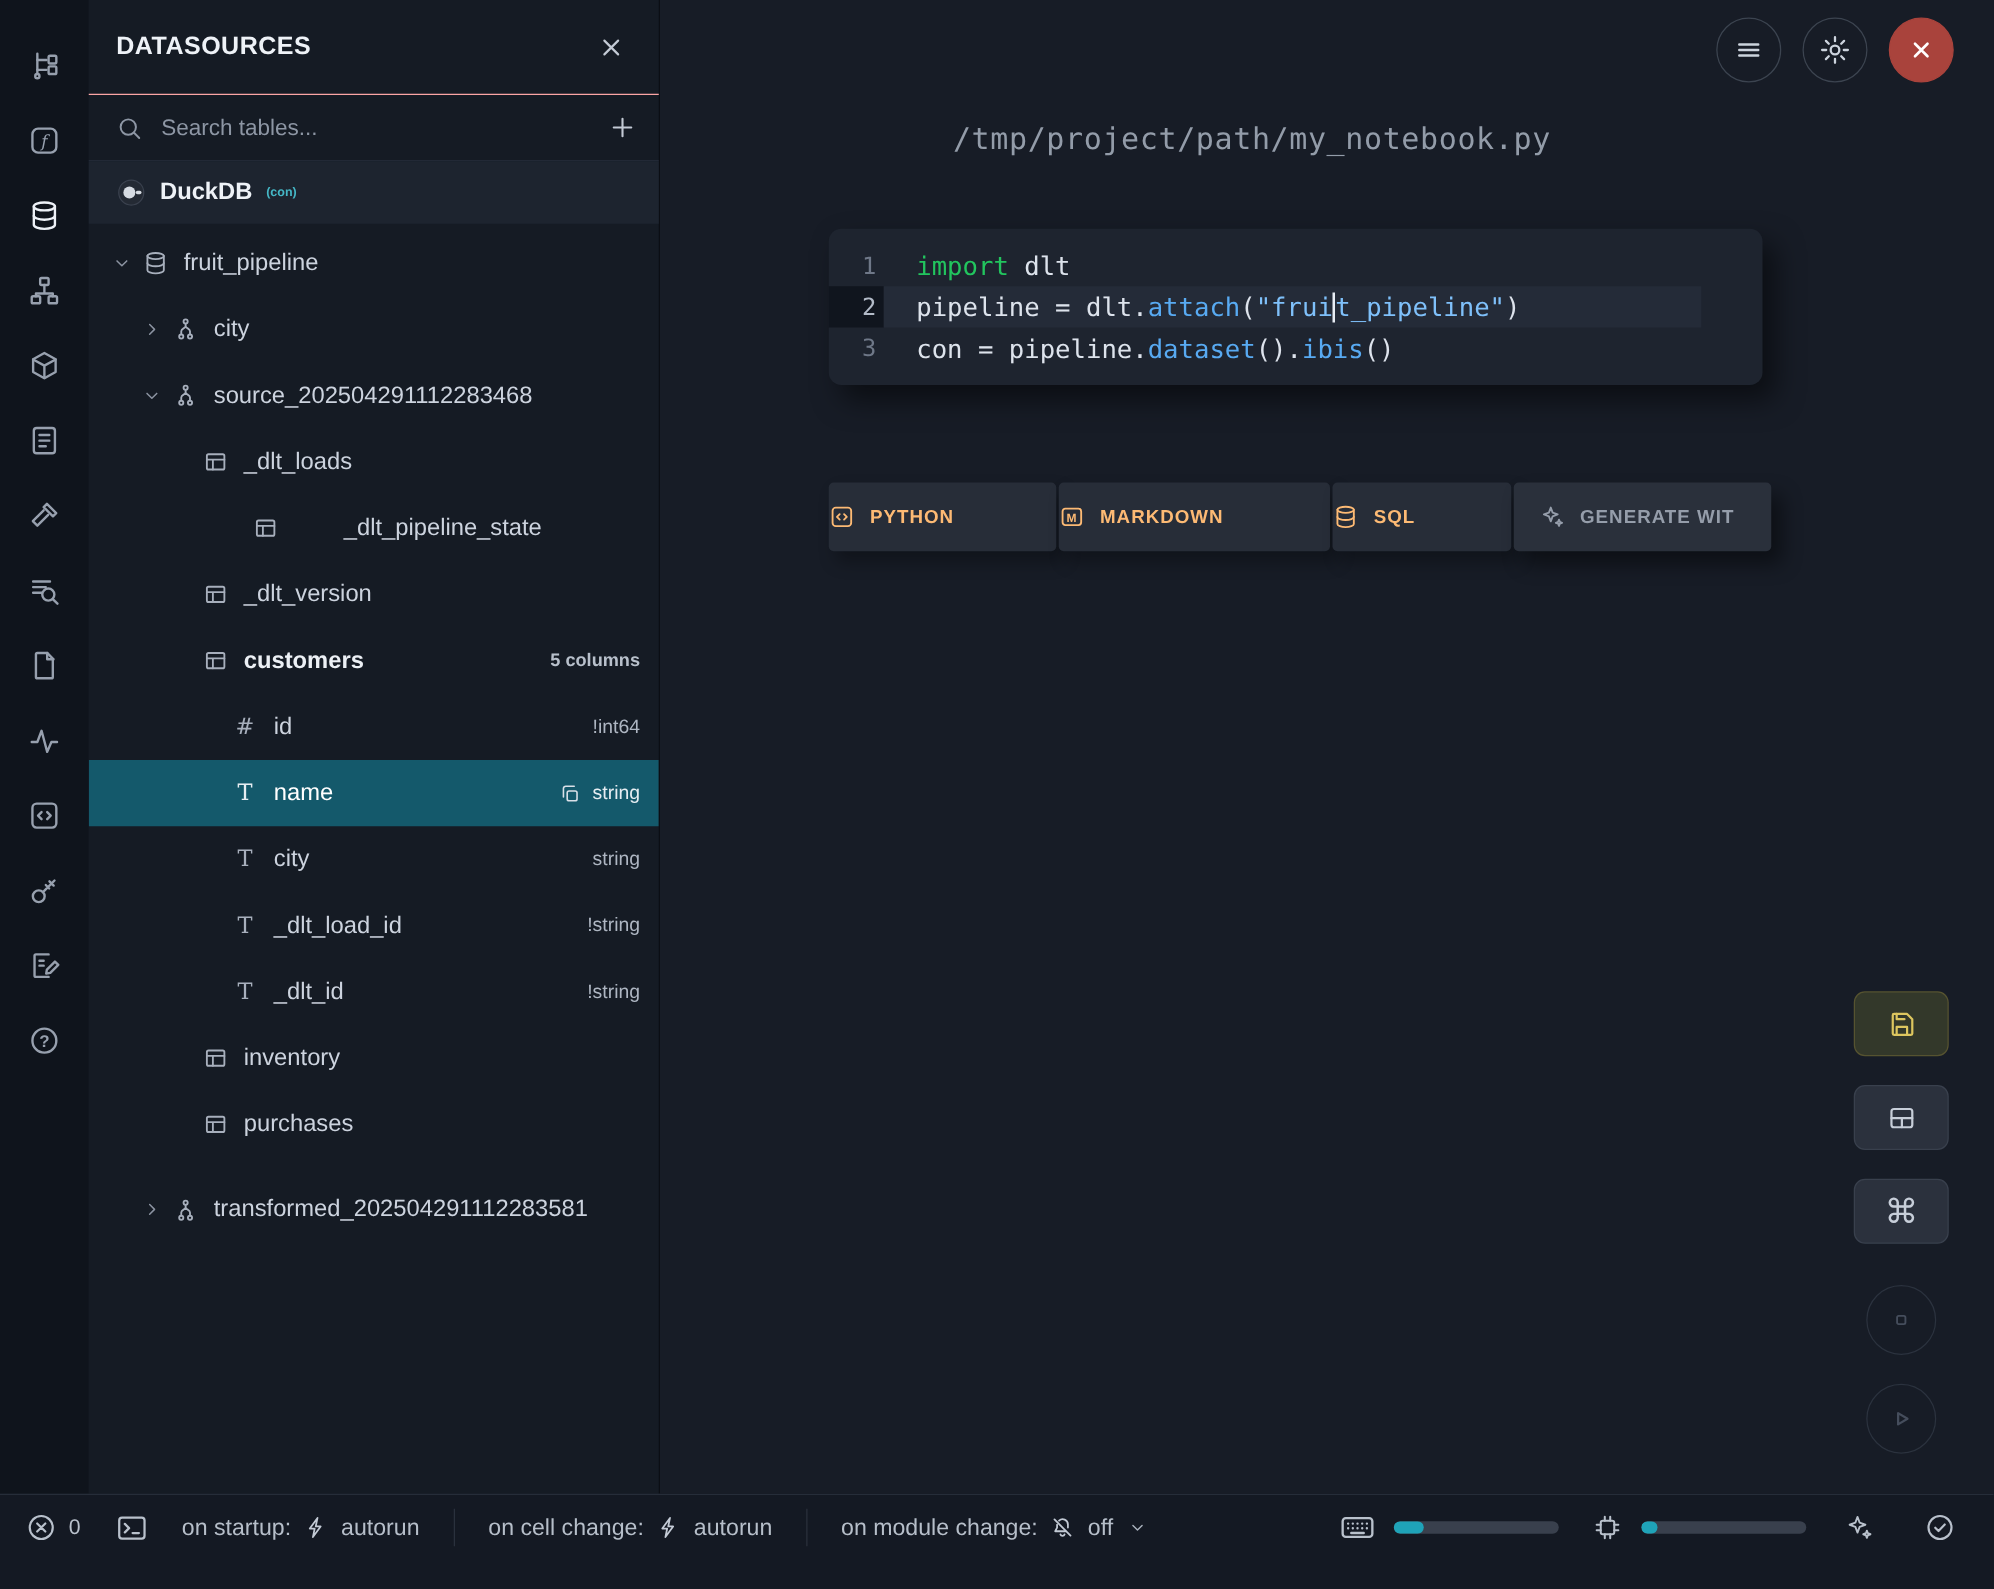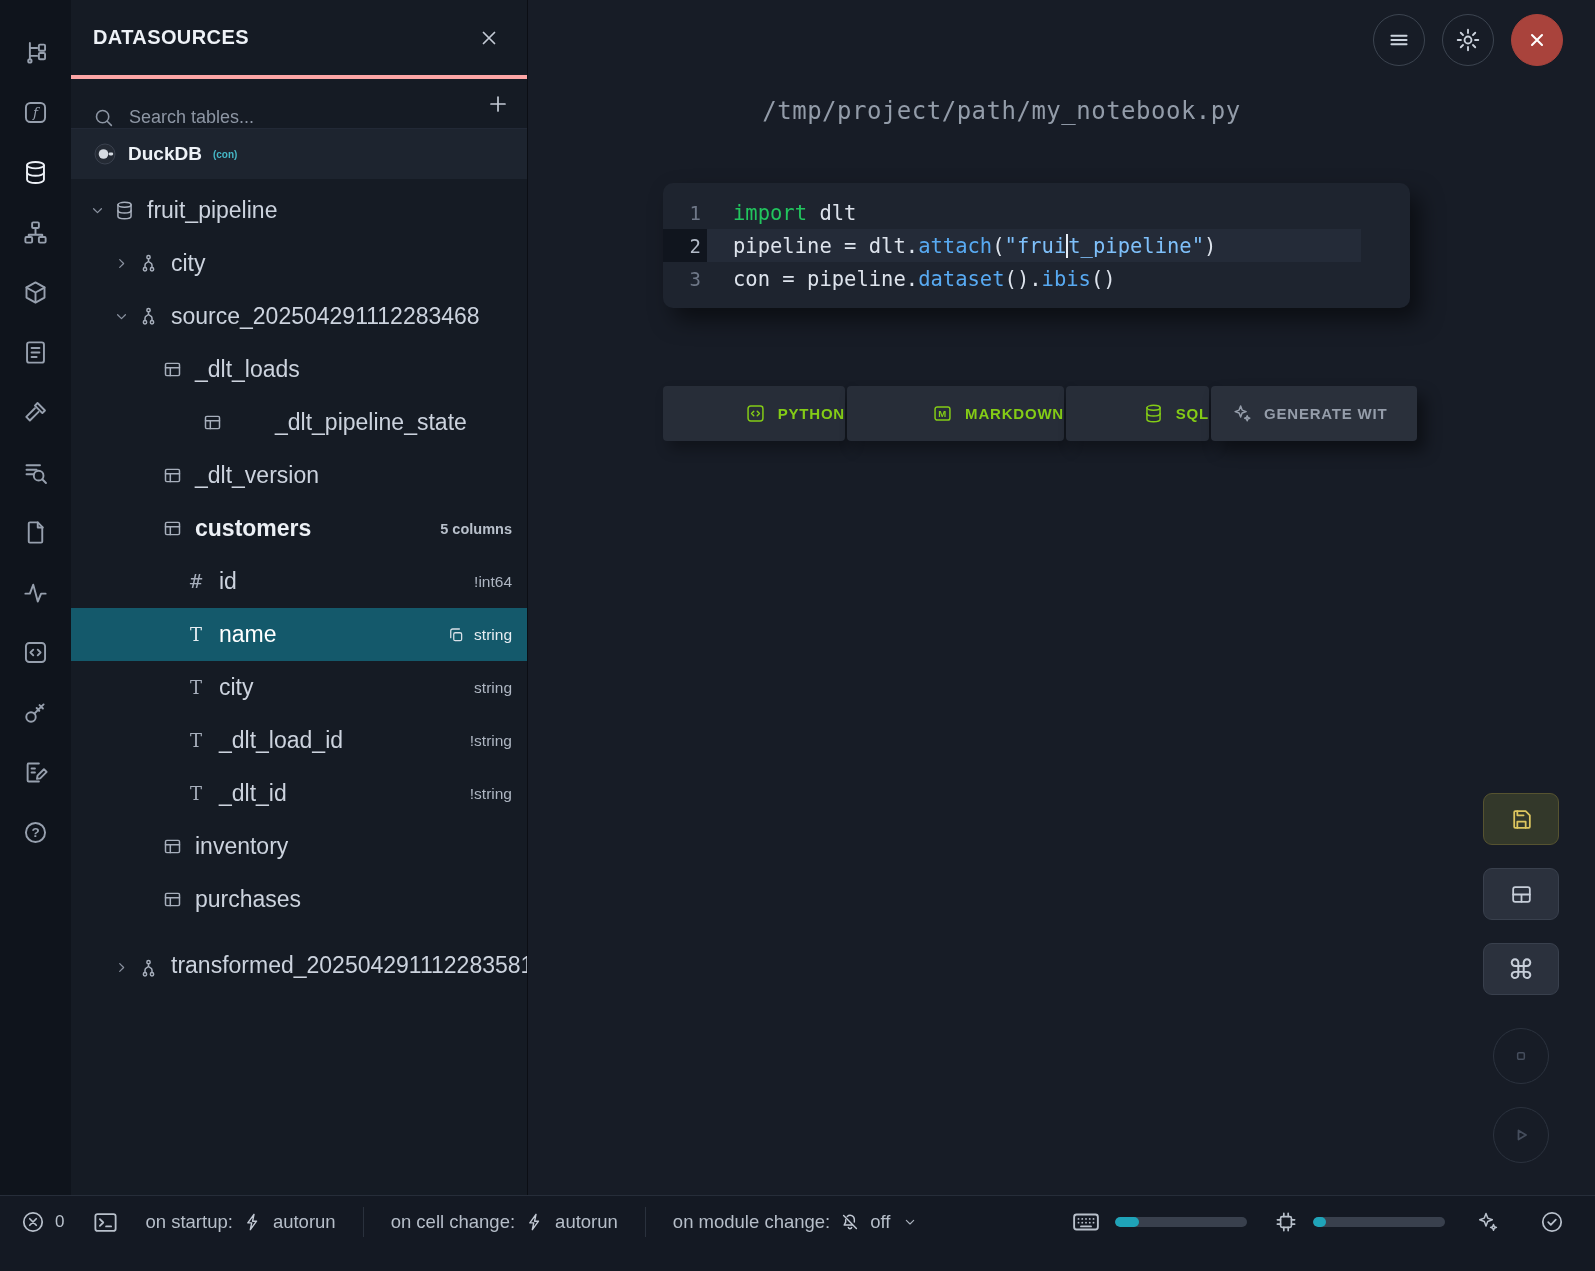--- a/index.html
+++ b/index.html
@@ -15,37 +15,37 @@
   .rail{background:#0f141c;display:flex;flex-direction:column;align-items:center;padding-top:22px}
   .rail-item{width:46px;height:60px;display:flex;align-items:center;justify-content:center;color:#97a0ae;border-radius:8px}
   .rail-item svg{width:27px;height:27px}
   .rail-item.active{color:#edf1f7}
 
   
   .sidebar{background:#151b24;border-right:1px solid #0b0e14;display:flex;flex-direction:column;min-height:0}
   .sb-header{height:75px;display:flex;align-items:center;padding:0 18px 0 22px;flex:none}
   .sb-title{font-weight:700;font-size:20px;letter-spacing:.4px;color:#eef2f7}
   .sb-close{margin-left:auto;background:none;border:none;color:#c3cad5;width:40px;height:40px;display:flex;align-items:center;justify-content:center}
-  .sb-search{height:54px;flex:none;border-top:4px solid #fca5a5;border-bottom:1px solid #222936;display:flex;align-items:flex-end;padding-left:22px}
+  .sb-search{height:54px;flex:none;border-top:1px solid #fca5a5;border-bottom:1px solid #222936;display:flex;align-items:center;padding-left:22px}
   .s-icon{color:#8d96a4;flex:none;display:flex}
   .s-input{flex:1;background:transparent;border:none;outline:none;color:#d2d8e2;font-size:18px;padding-left:15px;font-family:inherit}
   .s-input::placeholder{color:#8d96a4}
   .sb-add{width:58px;height:100%;background:none;border:none;color:#c3cad5;display:flex;align-items:center;justify-content:center}
   .sb-conn{height:50px;flex:none;background:#1d242f;display:flex;align-items:center;gap:11px;padding:0 22px}
   .conn-name{font-weight:700;font-size:19px;color:#eef2f7}
   .conn-alias{color:#45b7c6;font-size:10px;font-weight:700}
   .tree{flex:1;overflow:hidden;padding-top:5px}
   .tree-row{height:53px;display:flex;align-items:center;padding-right:15px;color:#ccd3de}
   .tree-row.selected{background:#14596b}
   .chev{width:24px;height:24px;flex:none;display:flex;align-items:center;justify-content:center;color:#8b93a1}
   .chev svg{width:17px;height:17px}
   .tree-icon{width:30px;flex:none;display:flex;justify-content:center;margin-right:8px;color:#a7afbc}
   .tree-icon svg{width:21px;height:21px}
   .tree-icon.letter{font-family:"DejaVu Serif",serif;font-size:18px;line-height:1;justify-content:center}
-  .tree-label{font-size:23px;white-space:nowrap}
+  .tree-label{font-size:19px;white-space:nowrap}
   .spacer{flex:1}
   .tree-right{font-size:15.5px;color:#aeb6c2;white-space:nowrap}
   .copy-ic{color:#d9e0e8;margin-right:9px;display:flex}
   .copy-ic svg{width:18px;height:18px}
   .tree-row.bold .tree-label{font-weight:700;color:#ecf0f5}
   .tree-row.bold .tree-right{font-weight:700;font-size:14.5px;color:#b8c0cb}
   .tree-row.selected .tree-label{color:#ffffff}
   .tree-row.selected .tree-right{color:#e6edf2}
   .tree-row.selected .tree-icon{color:#e6edf2}
 
@@ -59,21 +59,21 @@
   .cell{position:absolute;left:135px;top:183px;width:747px;background:#1e242f;border-radius:10px;padding:13px 0;box-shadow:10px 12px 22px rgba(0,0,0,.5)}
   .code-line{display:flex;height:33px;font-family:"DejaVu Sans Mono",monospace;font-size:20.5px;white-space:pre}
   .gutter{width:44px;flex:none;display:flex;align-items:center;justify-content:flex-end;padding-right:6px;color:#6f7888;font-size:19px}
   .code{flex:1;display:flex;align-items:center;padding-left:26px;margin-right:49px;white-space:pre}
   .code-line.active .code{background:#242b38}
   .code-line.active .gutter{background:#10151e;color:#b3bbc8}
   .tk-pl{color:#dde3ec}.tk-kw{color:#22c55e}.tk-fn{color:#58aaf2}.tk-str{color:#7fc0fa}
   .cursor{display:inline-block;width:2px;height:24px;background:#e8edf4;align-self:center}
 
   .add-bar{position:absolute;left:135px;top:386px;display:flex;gap:2px}
-  .add-btn{height:55px;display:flex;align-items:center;justify-content:flex-end;gap:12px;background:#272d38;border:none;border-radius:4px;color:#84cc16;font-weight:700;font-size:15px;letter-spacing:.8px;box-shadow:6px 8px 14px rgba(0,0,0,.3)}
+  .add-btn{height:55px;display:flex;align-items:center;justify-content:flex-start;gap:12px;background:#272d38;border:none;border-radius:4px;color:#fdba74;font-weight:700;font-size:15px;letter-spacing:.8px;box-shadow:6px 8px 14px rgba(0,0,0,.3)}
   .add-btn:nth-child(1){width:182px}
   .add-btn:nth-child(2){width:217px}
   .add-btn:nth-child(3){width:143px}
   .add-btn:nth-child(4){width:206px}
   .add-btn.dim{background:#2a303b;color:#959daa;justify-content:flex-start;padding-left:20px;overflow:hidden;white-space:nowrap;box-shadow:8px 10px 16px rgba(0,0,0,.45)}
   .ab-icon{display:flex;flex:none}
   .ab-icon svg{width:21px;height:21px}
 
   .float-stack{position:absolute;right:36px;top:793px;display:flex;flex-direction:column;align-items:center;gap:23px;width:76px}
   .fbtn{width:76px;height:52px;border-radius:9px;background:#2b313d;border:1px solid #39404d;color:#c7ced9;display:flex;align-items:center;justify-content:center}

